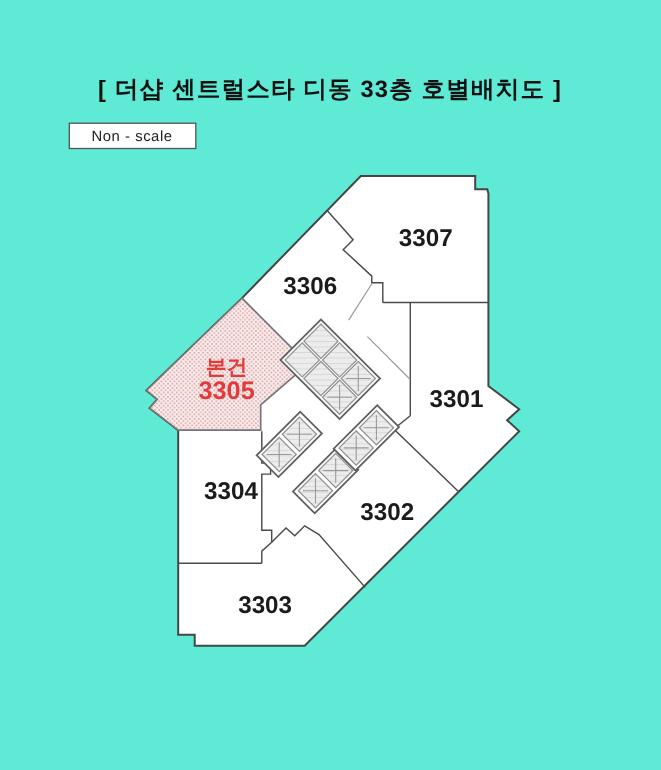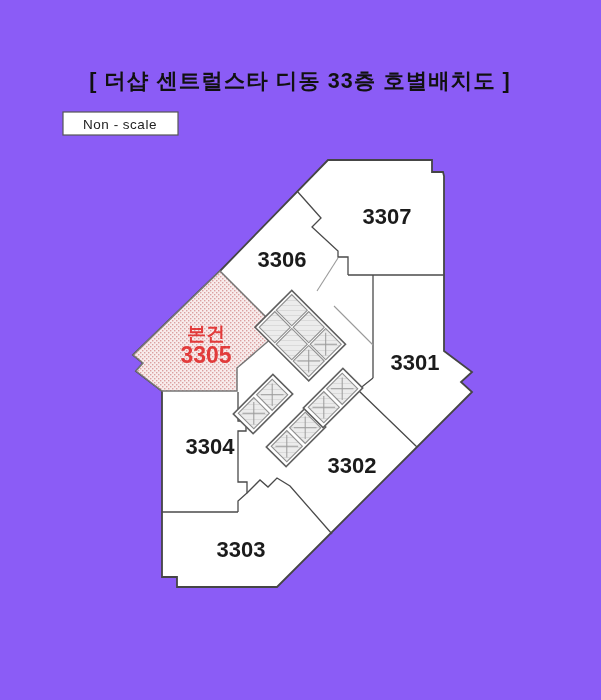--- a/index.html
+++ b/index.html
@@ -1,16 +1,16 @@
 <!DOCTYPE html>
 <html><head>
 <meta charset="utf-8">
 <style>
   html,body{margin:0;padding:0;background:#ffffff;}
-  .page{position:relative;width:601px;height:700px;background:#8b5cf6;overflow:hidden;
+  .page{position:relative;width:601px;height:700px;background:#5eead4;overflow:hidden;
         font-family:"Liberation Sans","DejaVu Sans",sans-serif;}
   svg{display:block;}
   .title-text{font-family:"Liberation Sans","DejaVu Sans",sans-serif;
               font-size:21.5px;font-weight:bold;fill:#111111;letter-spacing:1px;}
   .scale-text{font-family:"Liberation Sans","DejaVu Sans",sans-serif;
               font-size:13.5px;fill:#222222;letter-spacing:0.5px;}
   .unit-label{font-family:"Liberation Sans","DejaVu Sans",sans-serif;
               font-size:22px;font-weight:600;fill:#1b1b1b;}
   .red-label{font-family:"Liberation Sans","DejaVu Sans",sans-serif;
              font-weight:bold;fill:#e23b3b;}

